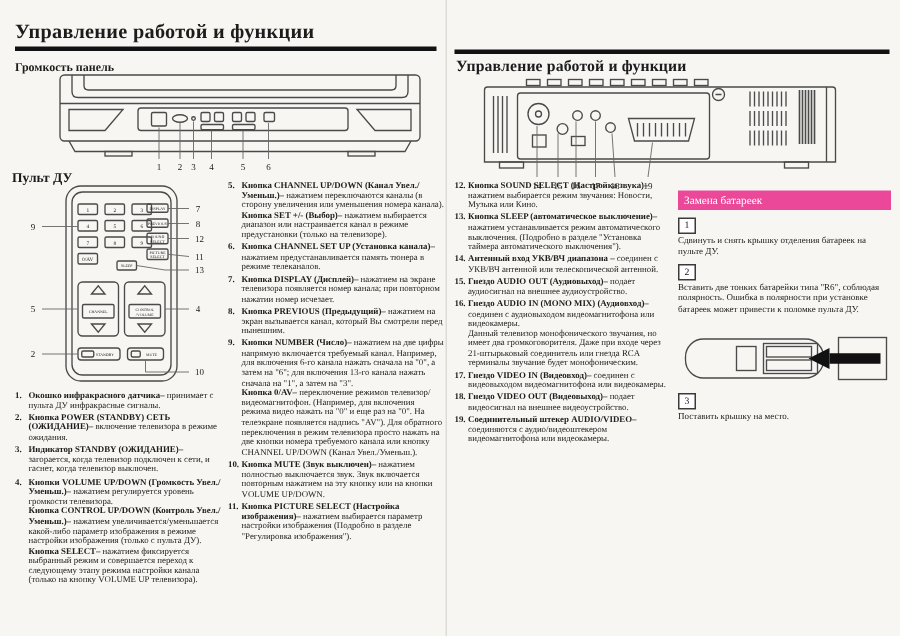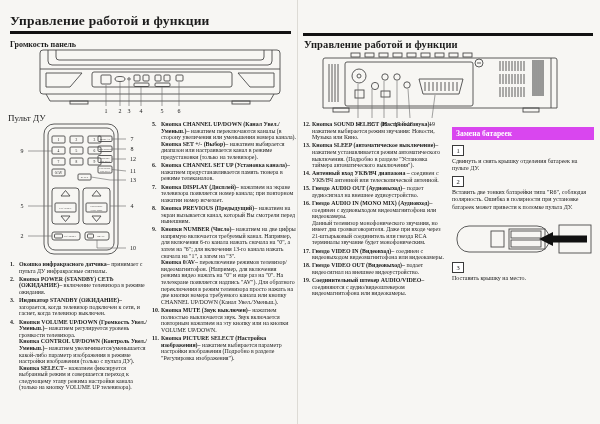--- a/index.html
+++ b/index.html
@@ -8,29 +8,29 @@
     background:#f7f6f3;color:#1c1c1c;
     font-family:"Liberation Serif",serif;
   }
   .page{position:absolute;top:0;height:424px;background:transparent}
   #gutter{position:absolute;left:297px;top:0;width:1px;height:424px;background:#dddbd5}
   .abs{position:absolute}
   .title-l{font-size:13.5px;font-weight:bold;letter-spacing:.2px}
   .title-r{font-size:10.5px;font-weight:bold;letter-spacing:.1px}
   .rule{background:#121212;height:3px}
   .subhead{font-size:8px;font-weight:bold}
-  .remote-head{font-size:9px;font-weight:normal}
+  .remote-head{font-size:9px;font-weight:bold}
   .list{font-size:5.9px;line-height:6.6px}
   .li{display:flex;margin-bottom:1.6px}
   .num{min-width:9px;font-weight:bold;flex:none}
   .body{flex:1}
   .part{display:block}
   .part b{font-weight:bold}
   .bat-head{
-    background:#d946ef;color:#fff;font-size:7.5px;font-weight:bold;
+    background:#ec4899;color:#fff;font-size:7.5px;font-weight:normal;
     padding:2px 0 2px 4px;width:138px
   }
   .stepbox{
     width:10px;height:9px;border:1px solid #3a3a3a;background:#fff;
     font-size:6.5px;display:flex;align-items:center;justify-content:center
   }
   .steptext{font-size:6px;line-height:7.4px;width:142px}
   svg{display:block}
   svg text{font-family:"Liberation Serif",serif;fill:#222}
   .callout{font-size:6px}

